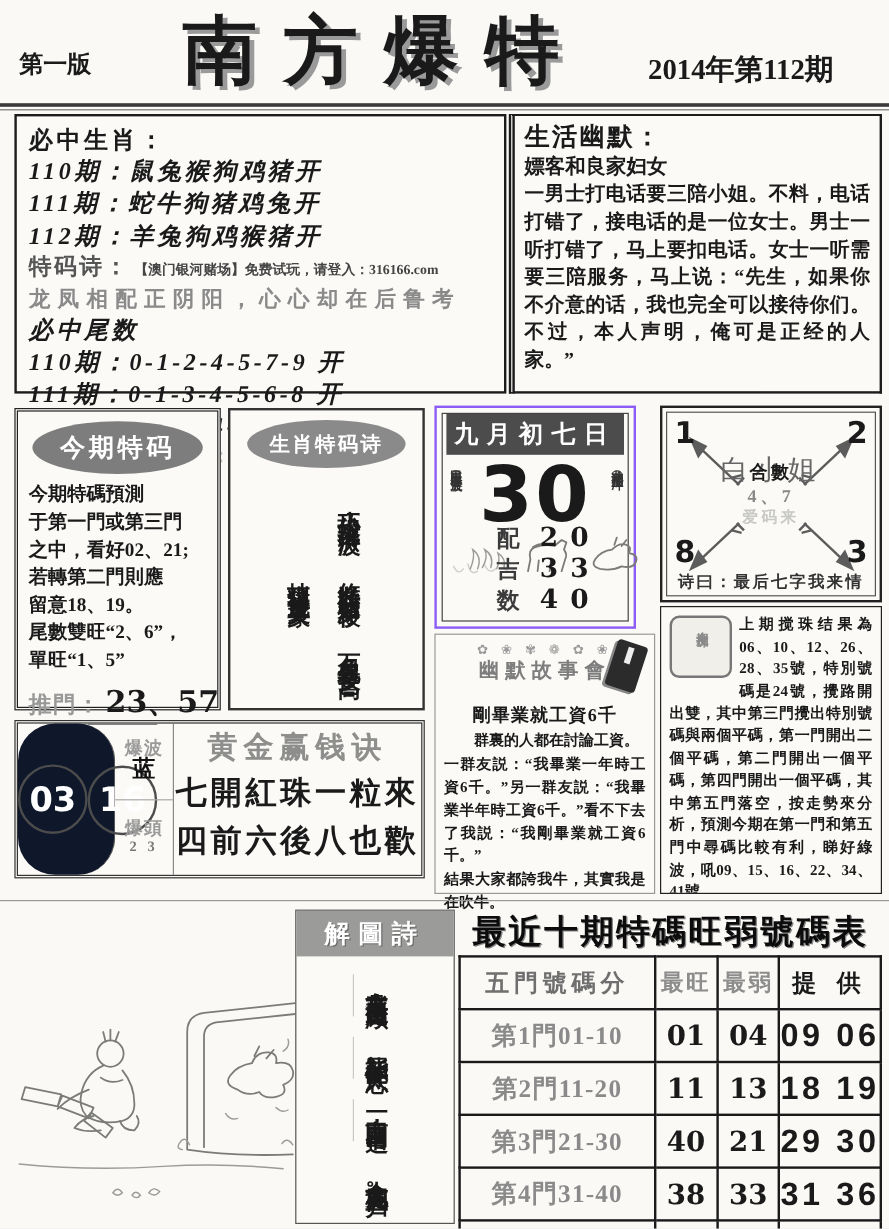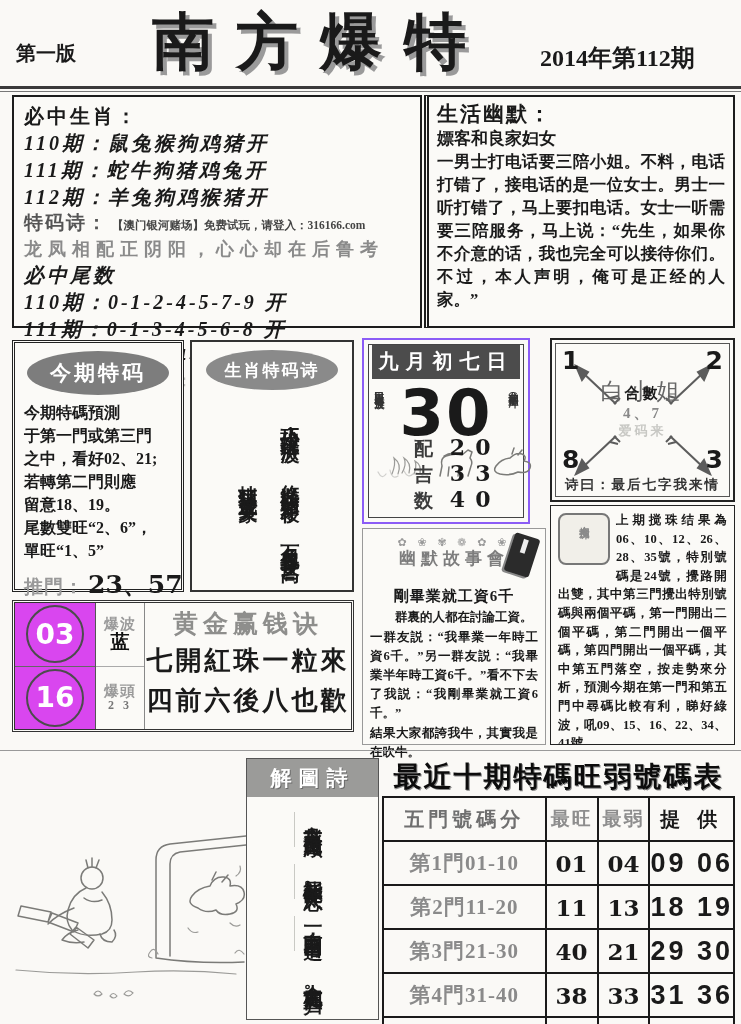--- a/index.html
+++ b/index.html
@@ -105,21 +105,21 @@
 
   
   .result{left:550px;top:505px;width:185px;height:240px;border:1px solid #222;padding:5px 7px;overflow:hidden;}
   .seal{float:left;width:48px;height:48px;border:2px solid #777;border-radius:8px;margin:2px 6px 2px 0;
     display:flex;align-items:center;justify-content:center;background:#f1efe9;}
   .seal .stxt{writing-mode:vertical-rl;text-orientation:upright;font-size:10px;font-weight:bold;color:#8a8a8a;letter-spacing:1px;height:42px;}
   .result .b{font-size:12.5px;font-weight:bold;line-height:18.6px;text-align:justify;letter-spacing:0.2px;}
 
   
   .gold{left:12px;top:600px;width:342px;height:132px;border:3px double #333;display:flex;}
-  .gold .graypanel{width:80px;background:#d946ef;border-right:1px solid #555;display:flex;flex-direction:column;}
+  .gold .graypanel{width:80px;background:#0f172a;border-right:1px solid #555;display:flex;flex-direction:row;border-radius:31px;}
   .gold .cell{flex:1;display:flex;align-items:center;justify-content:center;}
   .gold .cell+.cell{border-top:1px solid #666;}
   .ballnum{width:54px;height:54px;border:2px solid #4c4c4c;border-radius:50%;color:#fff;
     font-family:"DejaVu Sans",sans-serif;font-size:28px;font-weight:900;
     display:flex;align-items:center;justify-content:center;}
   .gold .labels{width:48px;display:flex;flex-direction:column;border-right:1px solid #888;}
   .gold .lcell{flex:1;display:flex;flex-direction:column;align-items:center;justify-content:center;line-height:1.1;}
   .gold .lcell+.lcell{border-top:1px solid #aaa;}
   .gold .glab{font-size:15px;font-weight:900;color:#9a9a9a;letter-spacing:1px;}
   .gold .gval{font-size:19px;font-weight:900;color:#111;}

